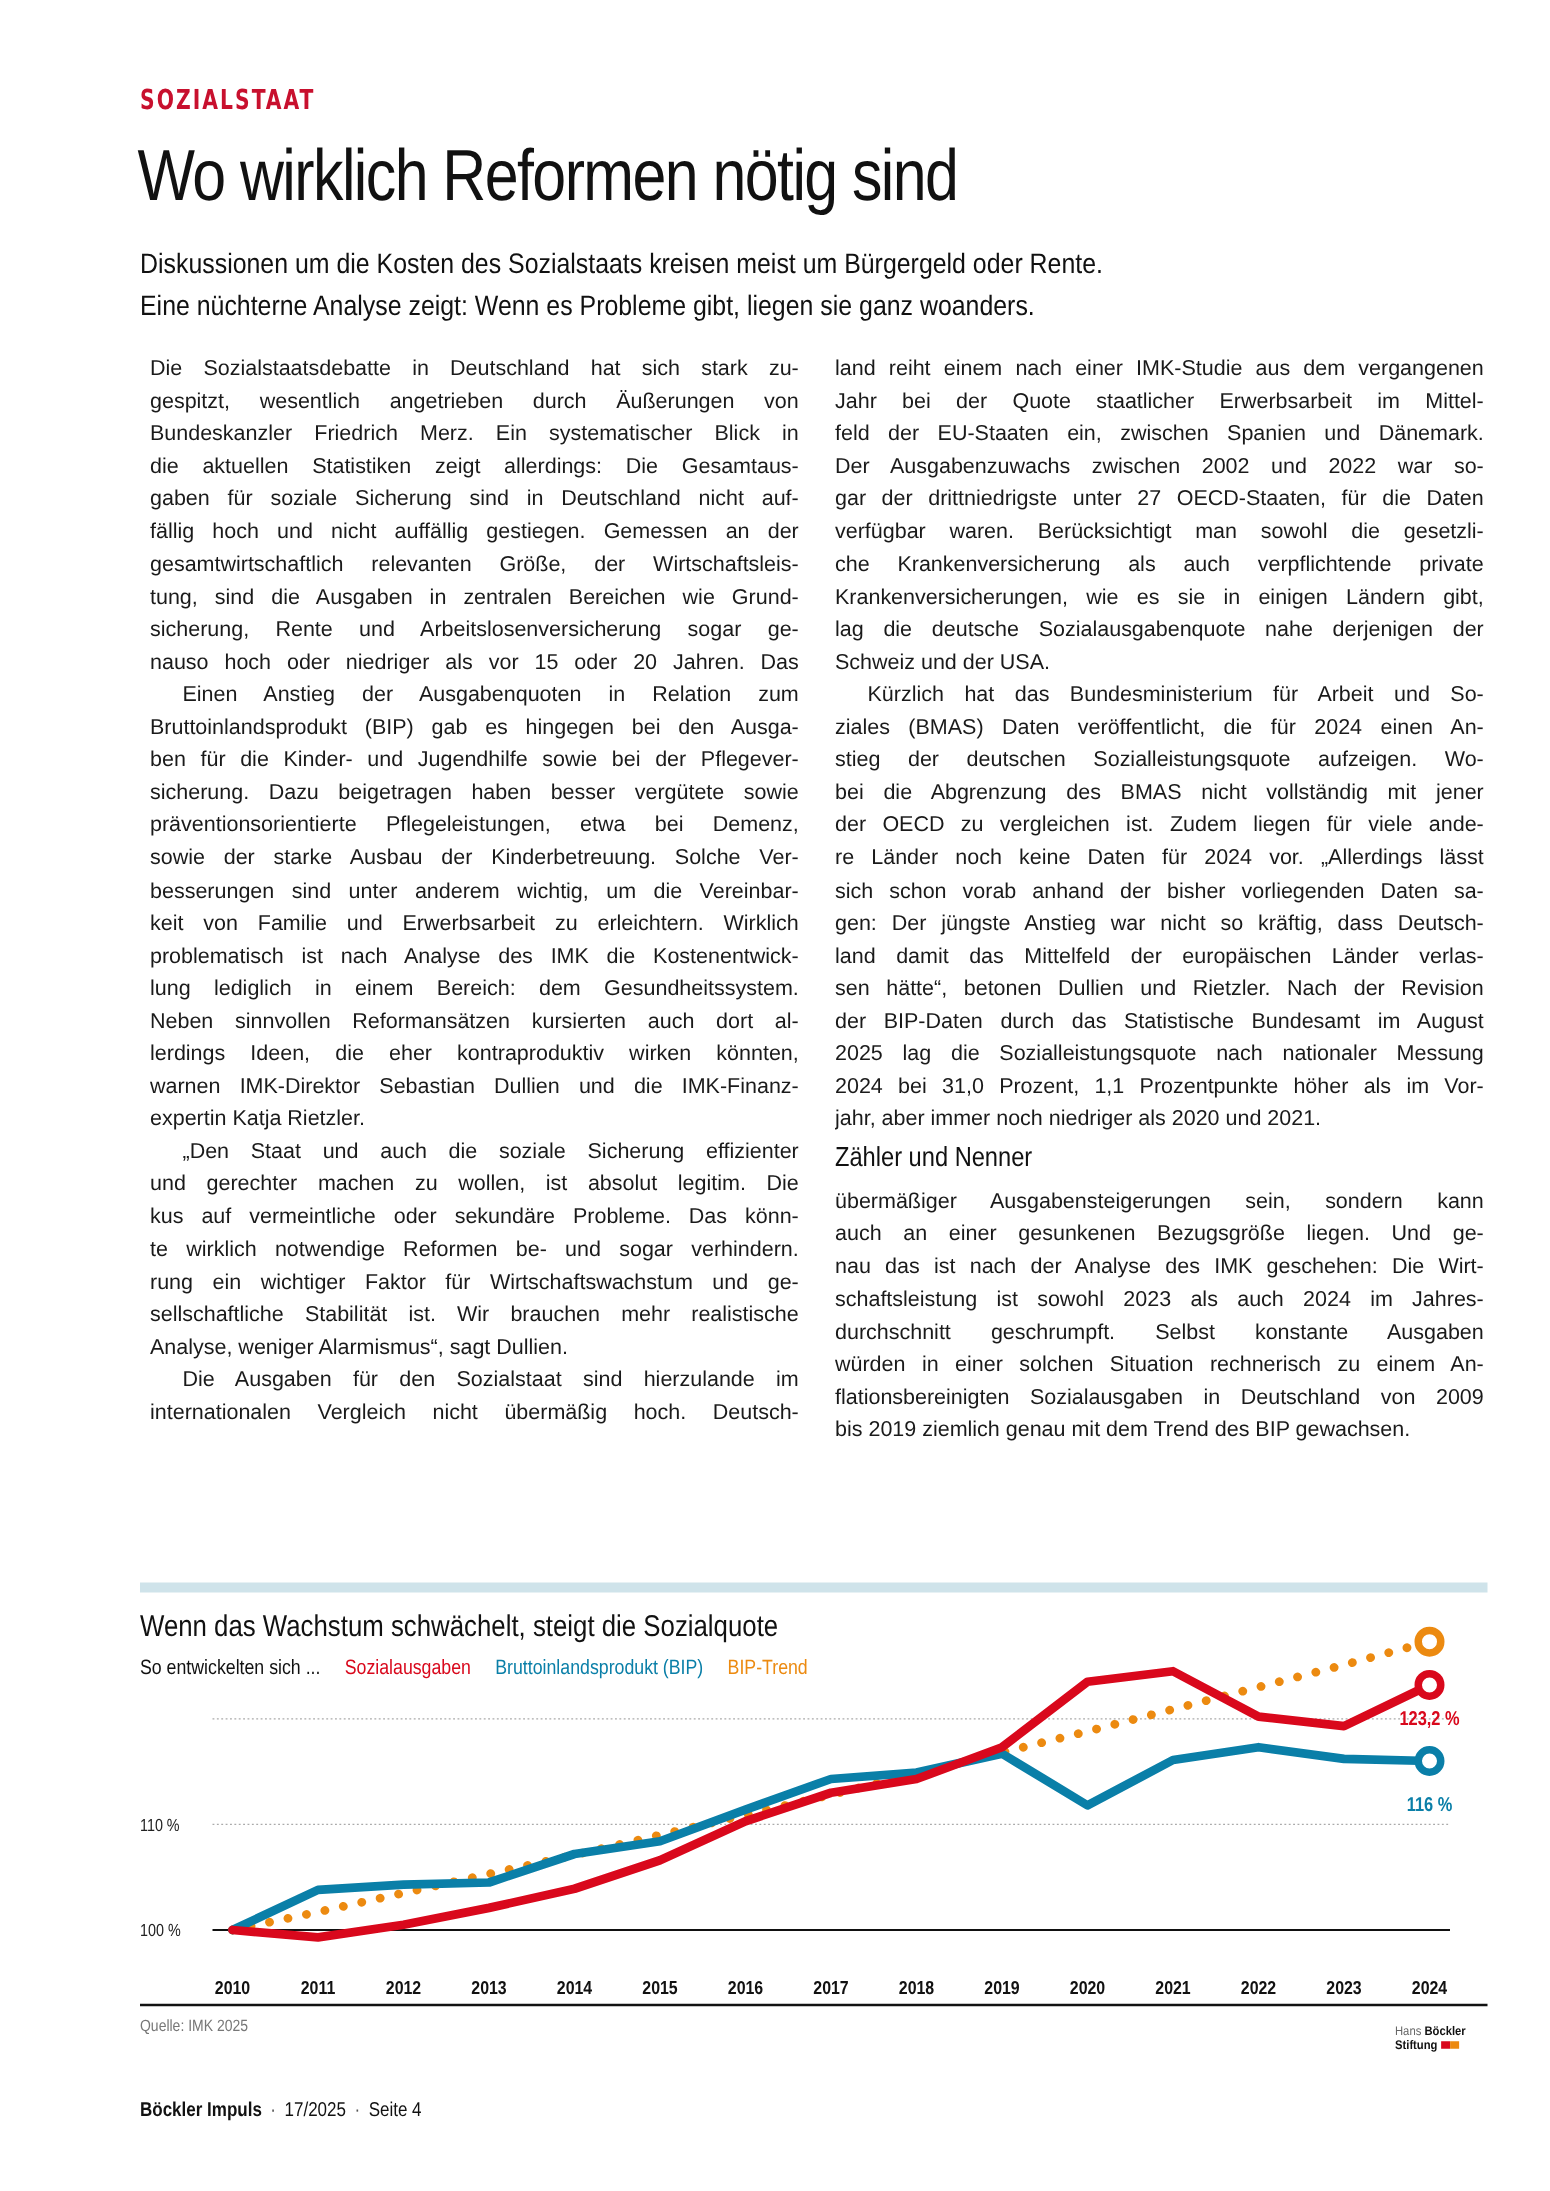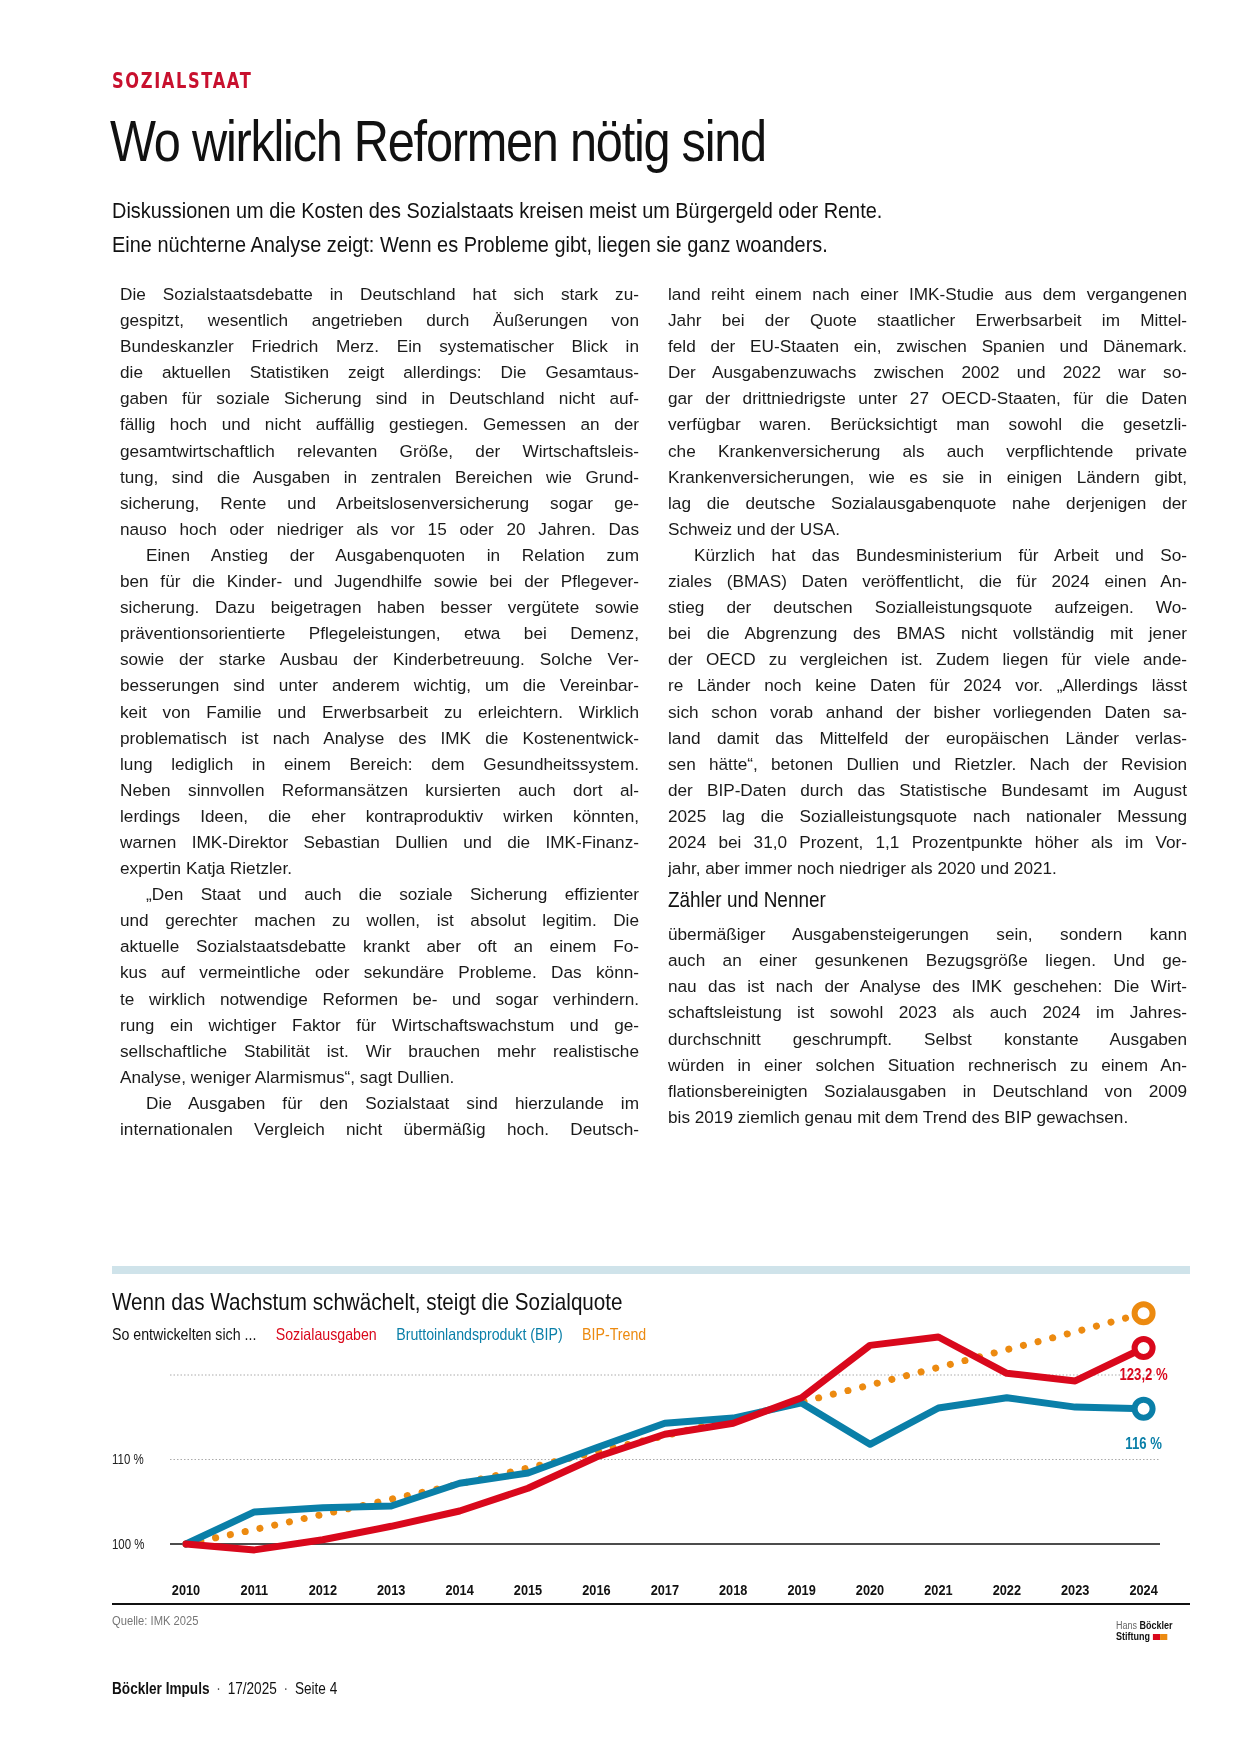--- a/index.html
+++ b/index.html
@@ -45,35 +45,35 @@
     <span class="ln">gespitzt, wesentlich angetrieben durch Äußerungen von</span>
     <span class="ln">Bundeskanzler Friedrich Merz. Ein systematischer Blick in</span>
     <span class="ln">die aktuellen Statistiken zeigt allerdings: Die Gesamtaus-</span>
     <span class="ln">gaben für soziale Sicherung sind in Deutschland nicht auf-</span>
     <span class="ln">fällig hoch und nicht auffällig gestiegen. Gemessen an der</span>
     <span class="ln">gesamtwirtschaftlich relevanten Größe, der Wirtschaftsleis-</span>
     <span class="ln">tung, sind die Ausgaben in zentralen Bereichen wie Grund-</span>
     <span class="ln">sicherung, Rente und Arbeitslosenversicherung sogar ge-</span>
     <span class="ln">nauso hoch oder niedriger als vor 15 oder 20 Jahren. Das</span>
     <span class="ln indent">Einen Anstieg der Ausgabenquoten in Relation zum</span>
+    <span class="ln">Bruttoinlandsprodukt (BIP) gab es hingegen bei den Ausga-</span>
     <span class="ln">ben für die Kinder- und Jugendhilfe sowie bei der Pflegever-</span>
     <span class="ln">sicherung. Dazu beigetragen haben besser vergütete sowie</span>
     <span class="ln">präventionsorientierte Pflegeleistungen, etwa bei Demenz,</span>
     <span class="ln">sowie der starke Ausbau der Kinderbetreuung. Solche Ver-</span>
     <span class="ln">besserungen sind unter anderem wichtig, um die Vereinbar-</span>
     <span class="ln">keit von Familie und Erwerbsarbeit zu erleichtern. Wirklich</span>
     <span class="ln">problematisch ist nach Analyse des IMK die Kostenentwick-</span>
     <span class="ln">lung lediglich in einem Bereich: dem Gesundheitssystem.</span>
     <span class="ln">Neben sinnvollen Reformansätzen kursierten auch dort al-</span>
     <span class="ln">lerdings Ideen, die eher kontraproduktiv wirken könnten,</span>
     <span class="ln">warnen IMK-Direktor Sebastian Dullien und die IMK-Finanz-</span>
     <span class="ln last">expertin Katja Rietzler.</span>
     <span class="ln indent">„Den Staat und auch die soziale Sicherung effizienter</span>
     <span class="ln">und gerechter machen zu wollen, ist absolut legitim. Die</span>
-    <span class="ln">aktuelle Sozialstaatsdebatte krankt aber oft an einem Fo-</span>
     <span class="ln">kus auf vermeintliche oder sekundäre Probleme. Das könn-</span>
     <span class="ln">te wirklich notwendige Reformen be- und sogar verhindern.</span>
     <span class="ln">rung ein wichtiger Faktor für Wirtschaftswachstum und ge-</span>
     <span class="ln">sellschaftliche Stabilität ist. Wir brauchen mehr realistische</span>
     <span class="ln last">Analyse, weniger Alarmismus“, sagt Dullien.</span>
     <span class="ln indent">Die Ausgaben für den Sozialstaat sind hierzulande im</span>
     <span class="ln">internationalen Vergleich nicht übermäßig hoch. Deutsch-</span>
   </div>
 <div class="col col-right" id="col-right">
     <span class="ln">land reiht einem nach einer IMK-Studie aus dem vergangenen</span>
@@ -86,20 +86,21 @@
     <span class="ln">Krankenversicherungen, wie es sie in einigen Ländern gibt,</span>
     <span class="ln">lag die deutsche Sozialausgabenquote nahe derjenigen der</span>
     <span class="ln last">Schweiz und der USA.</span>
     <span class="ln indent">Kürzlich hat das Bundesministerium für Arbeit und So-</span>
     <span class="ln">ziales (BMAS) Daten veröffentlicht, die für 2024 einen An-</span>
     <span class="ln">stieg der deutschen Sozialleistungsquote aufzeigen. Wo-</span>
     <span class="ln">bei die Abgrenzung des BMAS nicht vollständig mit jener</span>
     <span class="ln">der OECD zu vergleichen ist. Zudem liegen für viele ande-</span>
     <span class="ln">re Länder noch keine Daten für 2024 vor. „Allerdings lässt</span>
     <span class="ln">sich schon vorab anhand der bisher vorliegenden Daten sa-</span>
+    <span class="ln">gen: Der jüngste Anstieg war nicht so kräftig, dass Deutsch-</span>
     <span class="ln">land damit das Mittelfeld der europäischen Länder verlas-</span>
     <span class="ln">sen hätte“, betonen Dullien und Rietzler. Nach der Revision</span>
     <span class="ln">der BIP-Daten durch das Statistische Bundesamt im August</span>
     <span class="ln">2025 lag die Sozialleistungsquote nach nationaler Messung</span>
     <span class="ln">2024 bei 31,0 Prozent, 1,1 Prozentpunkte höher als im Vor-</span>
     <span class="ln last">jahr, aber immer noch niedriger als 2020 und 2021.</span>
     <span class="subhead">Zähler und Nenner</span>
     <span class="ln">übermäßiger Ausgabensteigerungen sein, sondern kann</span>
     <span class="ln">auch an einer gesunkenen Bezugsgröße liegen. Und ge-</span>
     <span class="ln">nau das ist nach der Analyse des IMK geschehen: Die Wirt-</span>

